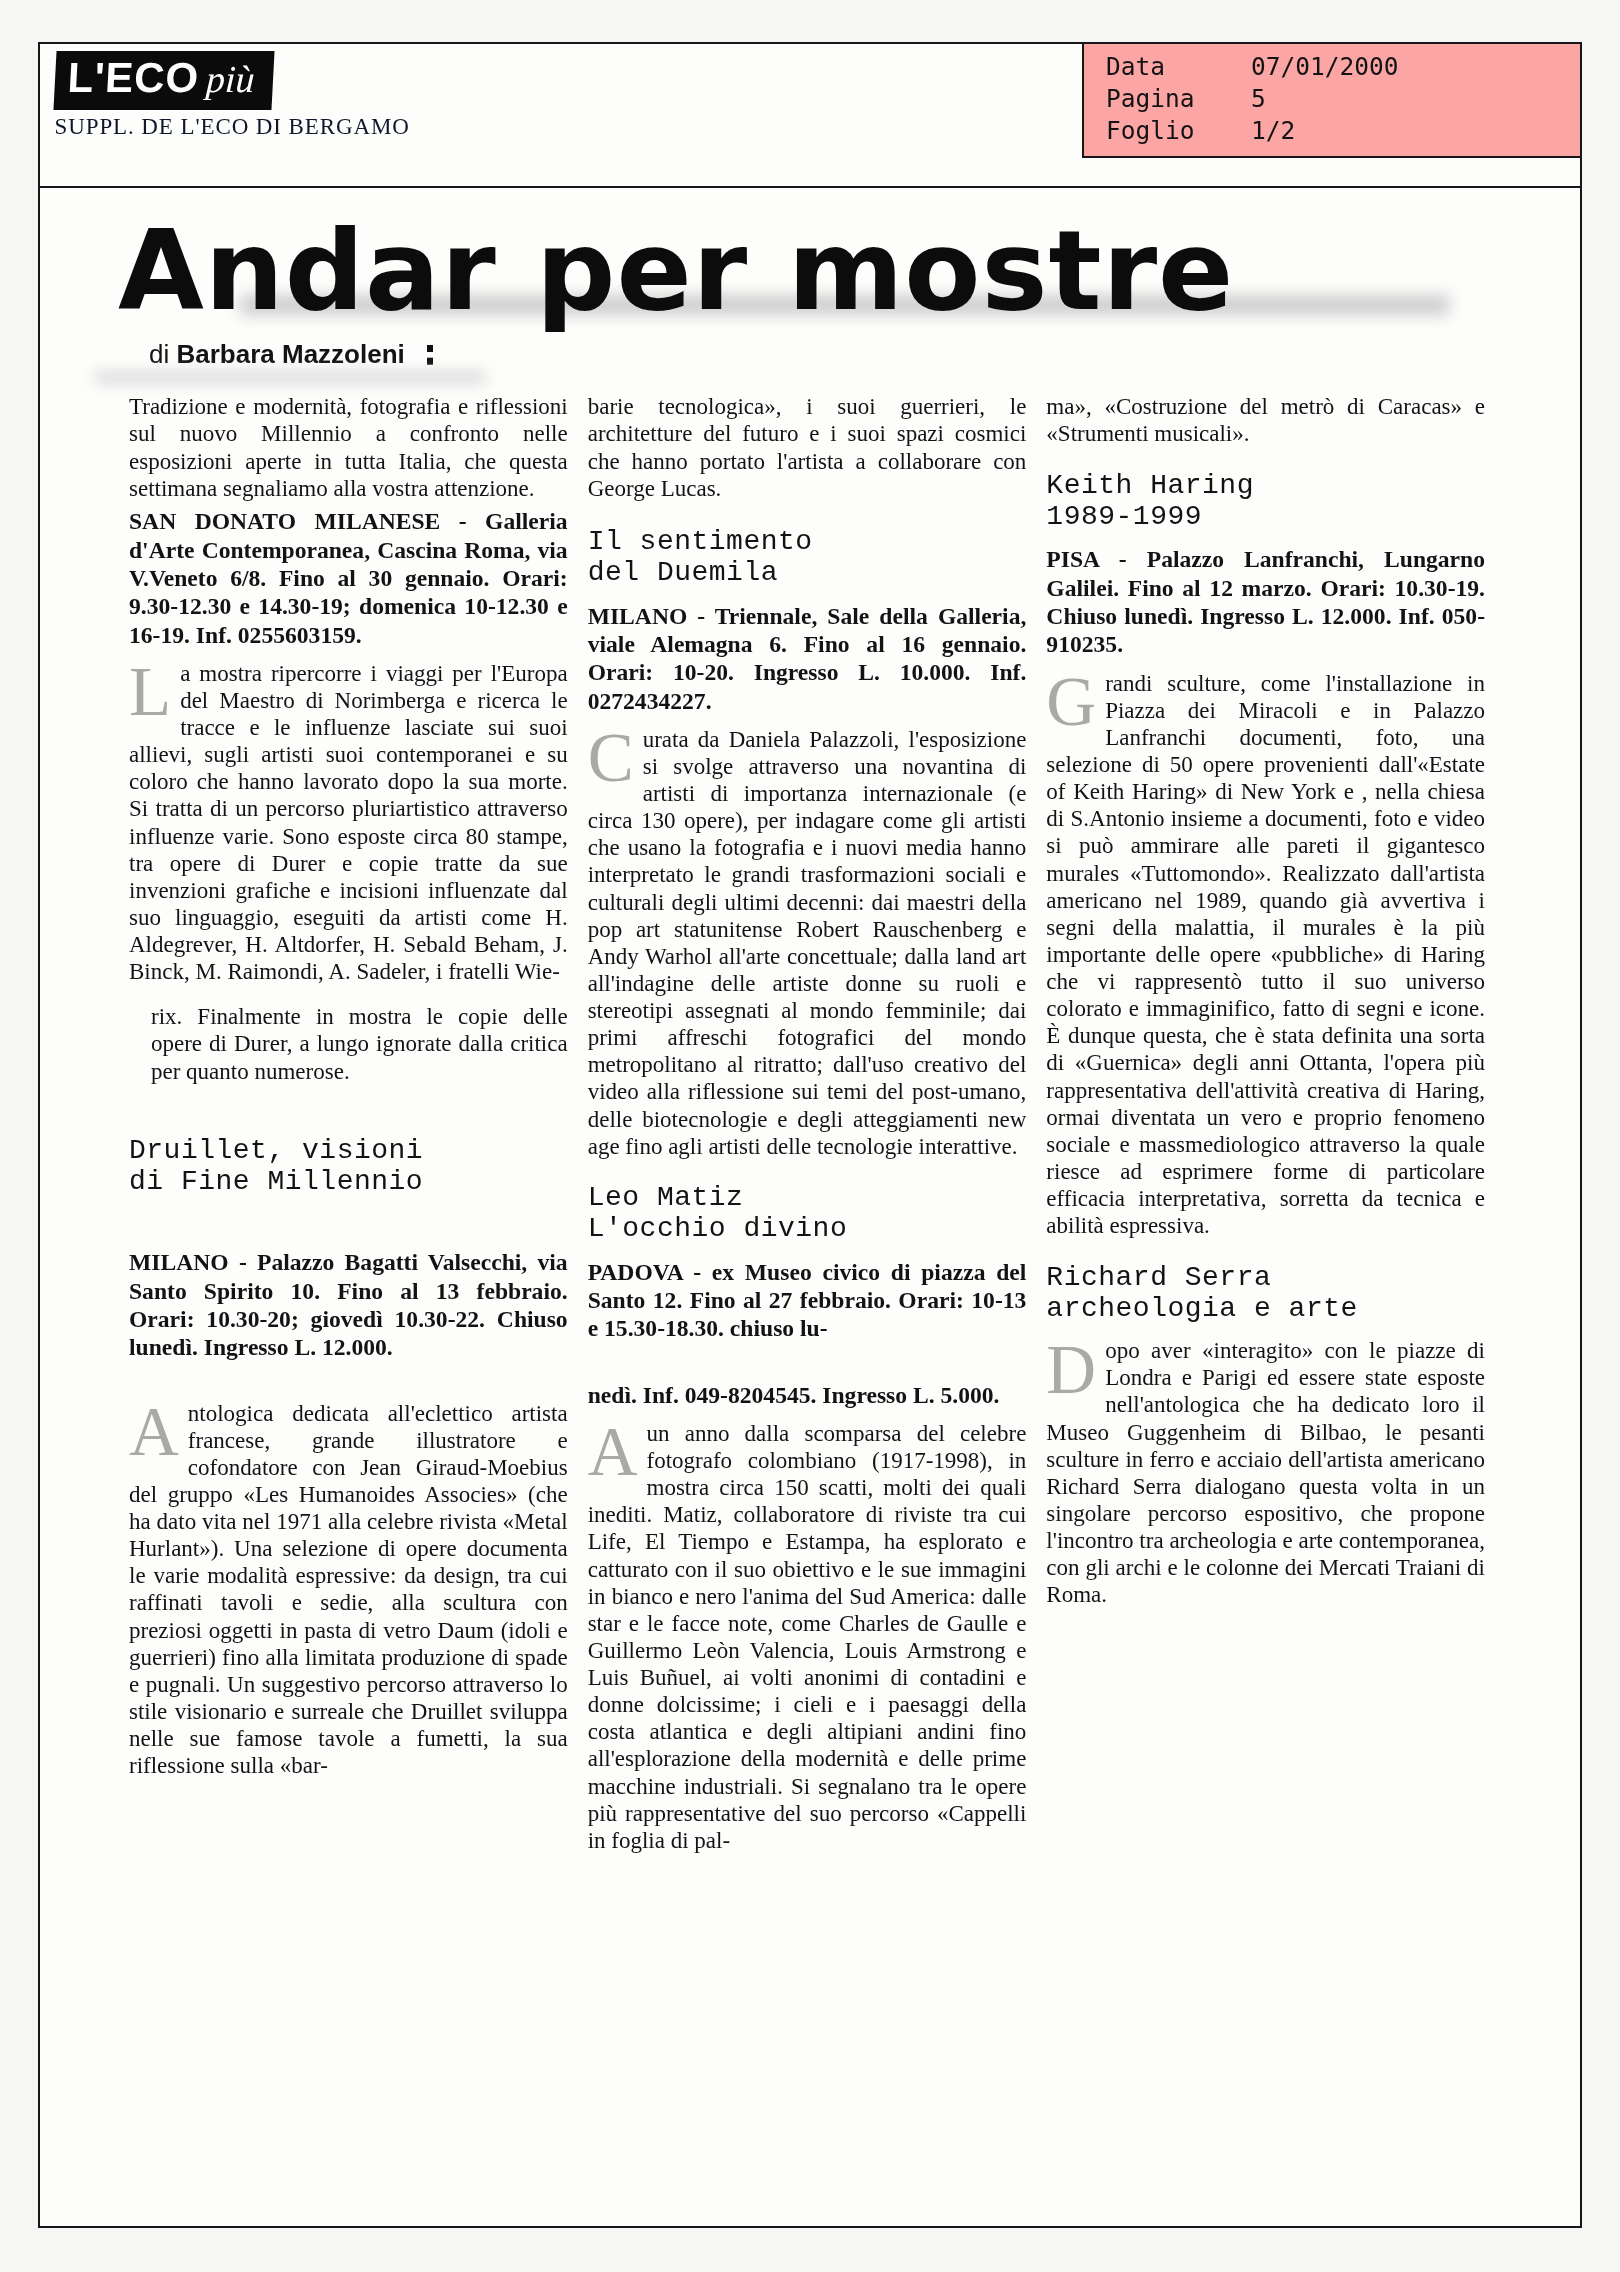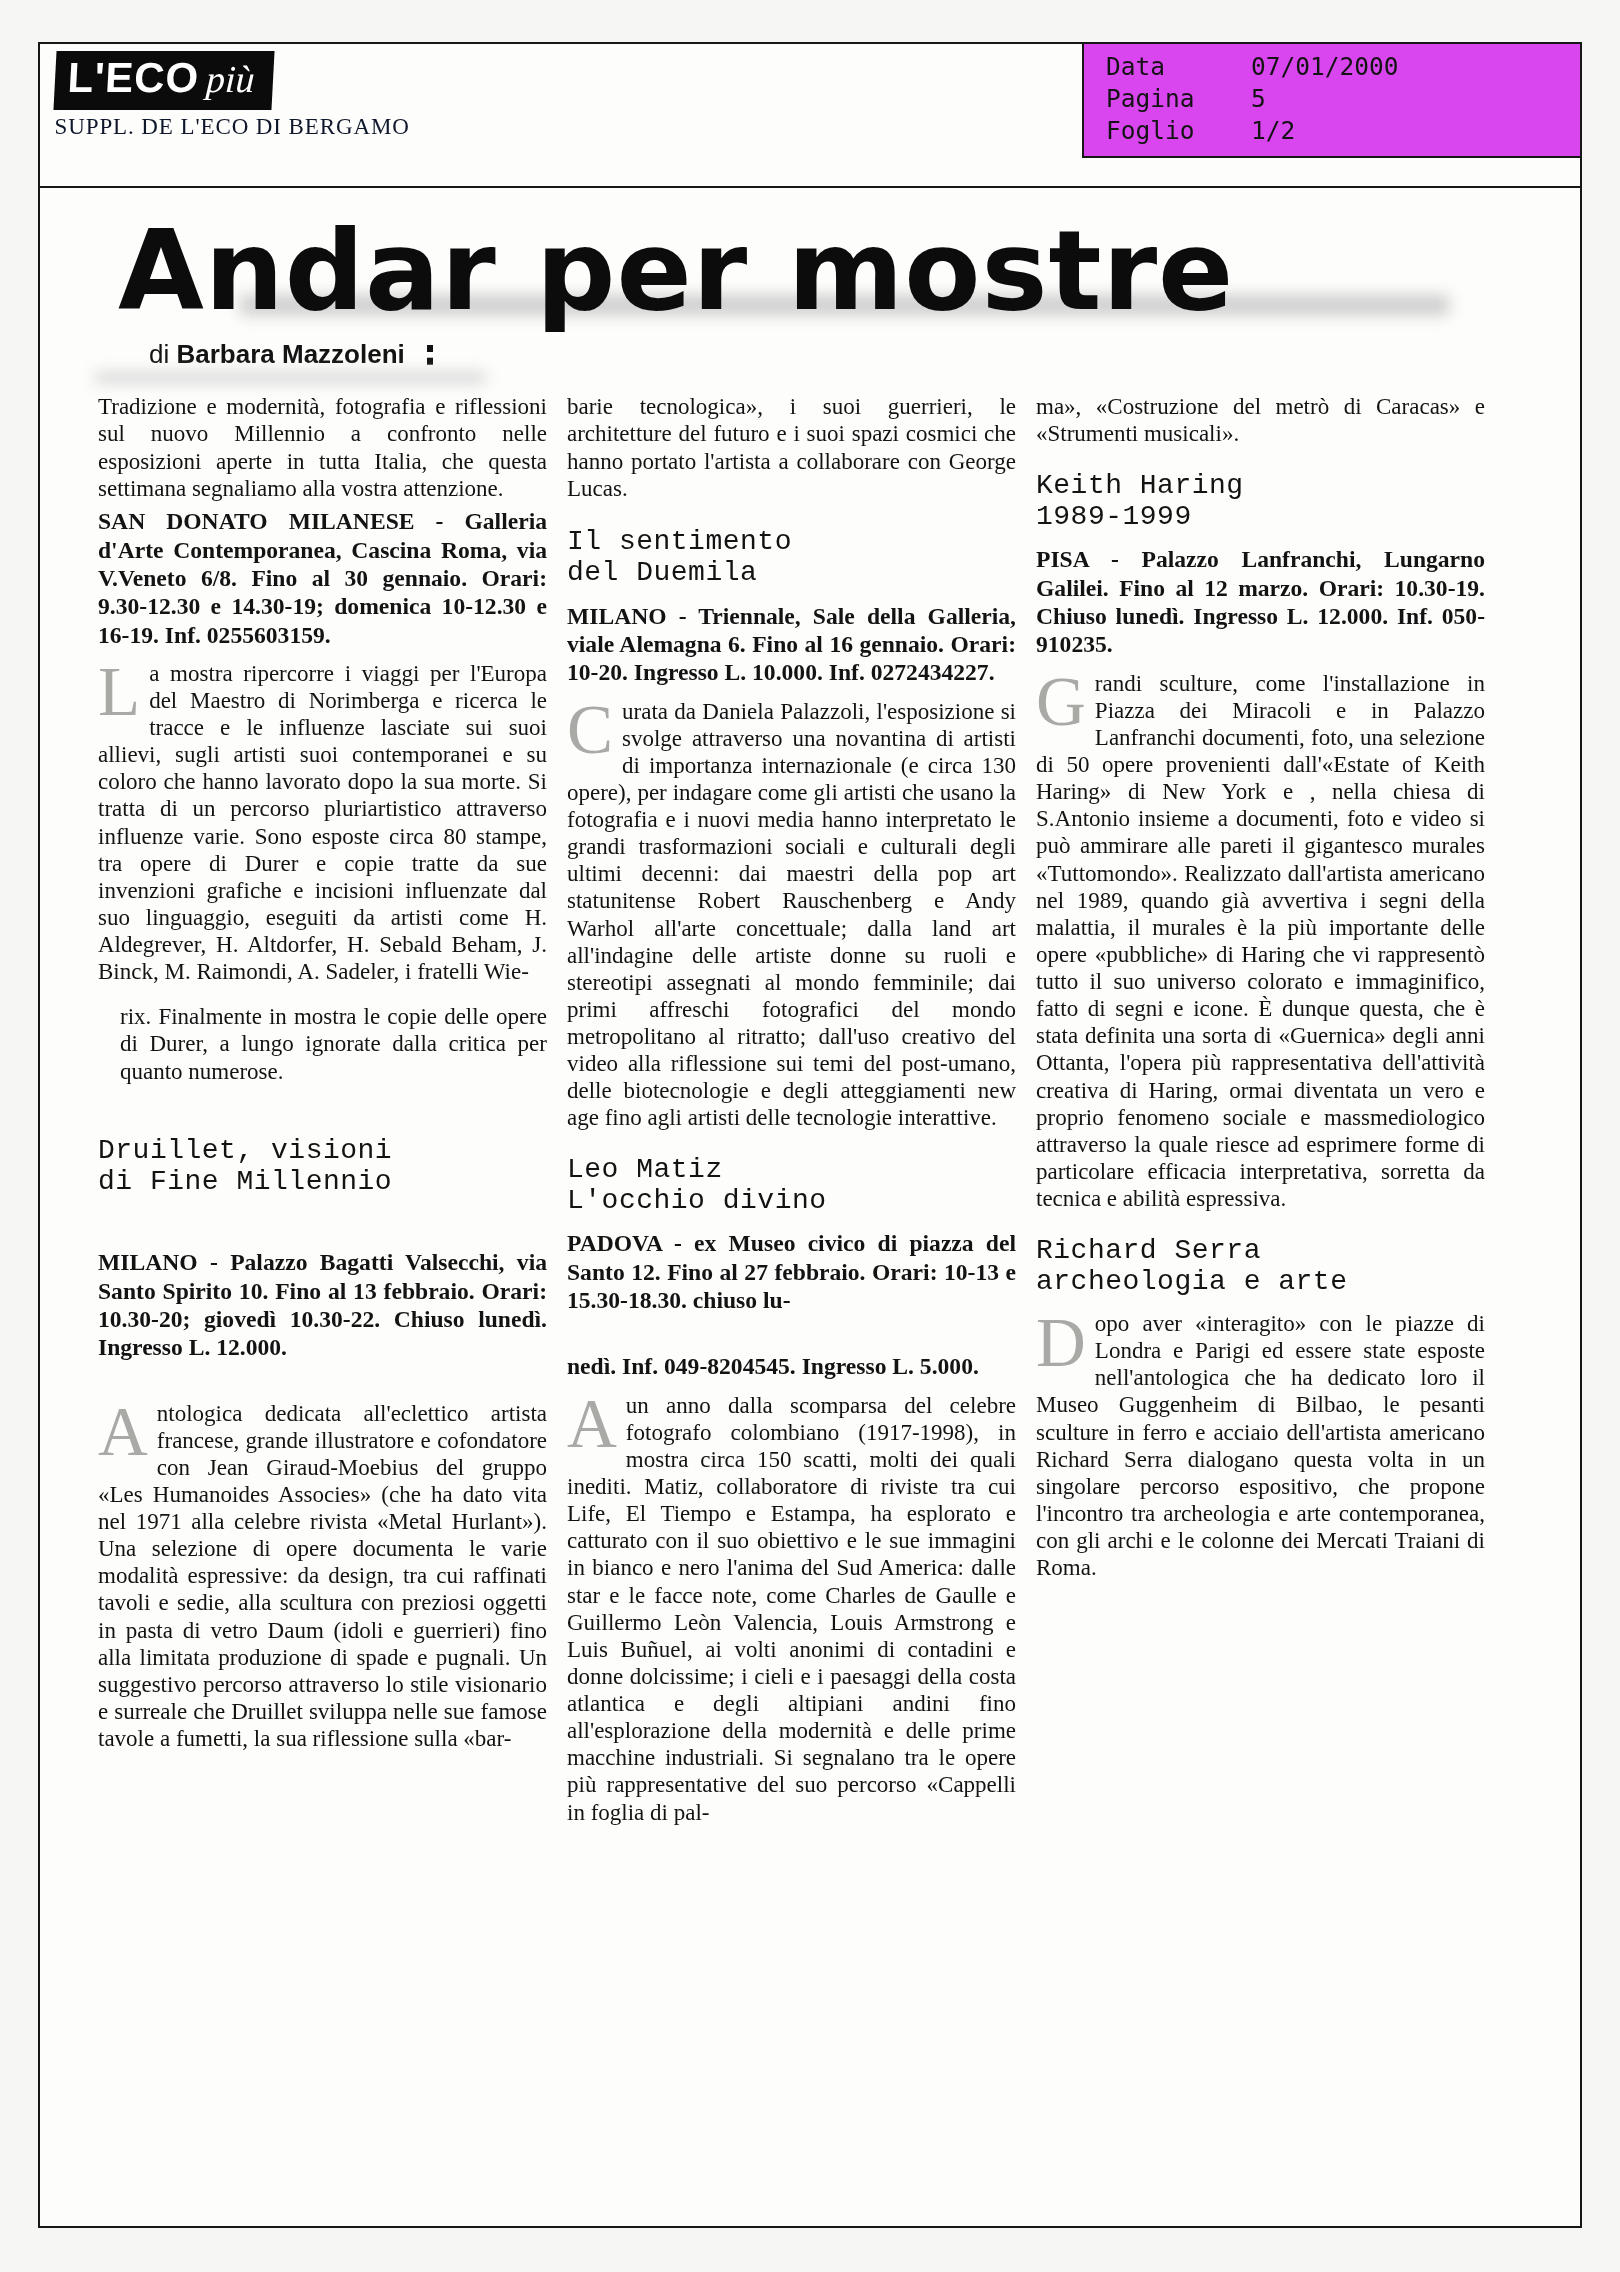--- a/index.html
+++ b/index.html
@@ -30,21 +30,21 @@
   .logo-main { font-family: "Liberation Sans", sans-serif; font-weight: bold; font-size: 42px; letter-spacing: 0.9px; }
   .logo-accent { font-family: "Liberation Serif", serif; font-style: italic; font-size: 38px; margin-left: 7.3px; }
   .logo-sub {
     font-family: Liberation Serif, serif; font-size: 23px;
     letter-spacing: 0.9px; margin-top: 3.6px; color: #0f172a;
   }
   .meta-box {
     position: absolute; right: 0; top: 0; width: 498px;
     border-left: 2.7px solid #171717; border-bottom: 2.7px solid #171717;
     font-family: "DejaVu Sans Mono", monospace; font-size: 24.5px;
-    padding: 7.3px 14.5px 9px 22px; background: #d946ef;
+    padding: 7.3px 14.5px 9px 22px; background: #fca5a5;
   }
   .meta-row { display: flex; line-height: 1.3; }
   .meta-label { width: 145px; }
 
   
   .headline-wrap { position: relative; padding: 27px 64px 0 78px; flex: none; }
   .headline {
     font-family: "DejaVu Sans", sans-serif; font-weight: bold;
     font-size: 111px; line-height: 1; letter-spacing: 0.9px; white-space: nowrap;
     color: #0c0c0c; position: relative; z-index: 2; margin: 0;
@@ -58,21 +58,21 @@
     font-family: "Liberation Sans", sans-serif; font-size: 26px;
   }
   .byline b { font-weight: bold; }
   .byline-dots { width: 6.4px; height: 6.4px; background: #111; display: inline-block; box-shadow: 0 12.7px 0 #111; margin-top: -11px; }
   .smudge-byline { left: 55px; top: 47px; width: 391px; height: 9px; }
 
   
   .columns {
     display: flex; gap: 20px;
     padding: 23.6px 95px 7.3px 58px;
-    flex: 1 1 auto; overflow: hidden;
+    flex: 1 1 auto; overflow: hidden; margin-left: 31px;
   }
   .col { flex: 1 1 0; min-width: 0; }
   .para {
     font-size: 23px; line-height: 1.18; text-align: justify; margin: 0 0 5.5px 0;
   }
   .section-heading {
     font-family: Liberation Mono, monospace; font-weight: 400;
     font-size: 28px; line-height: 1.1; margin: 25.5px 0 12.7px 0; letter-spacing: 0.5px;
   }
   .heading-first { margin-top: 14.5px; }

